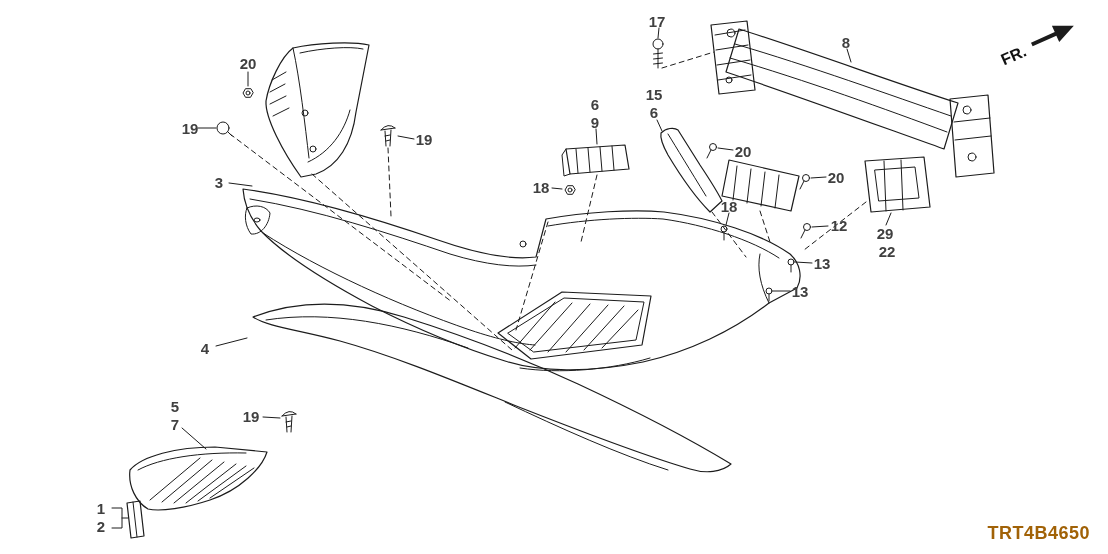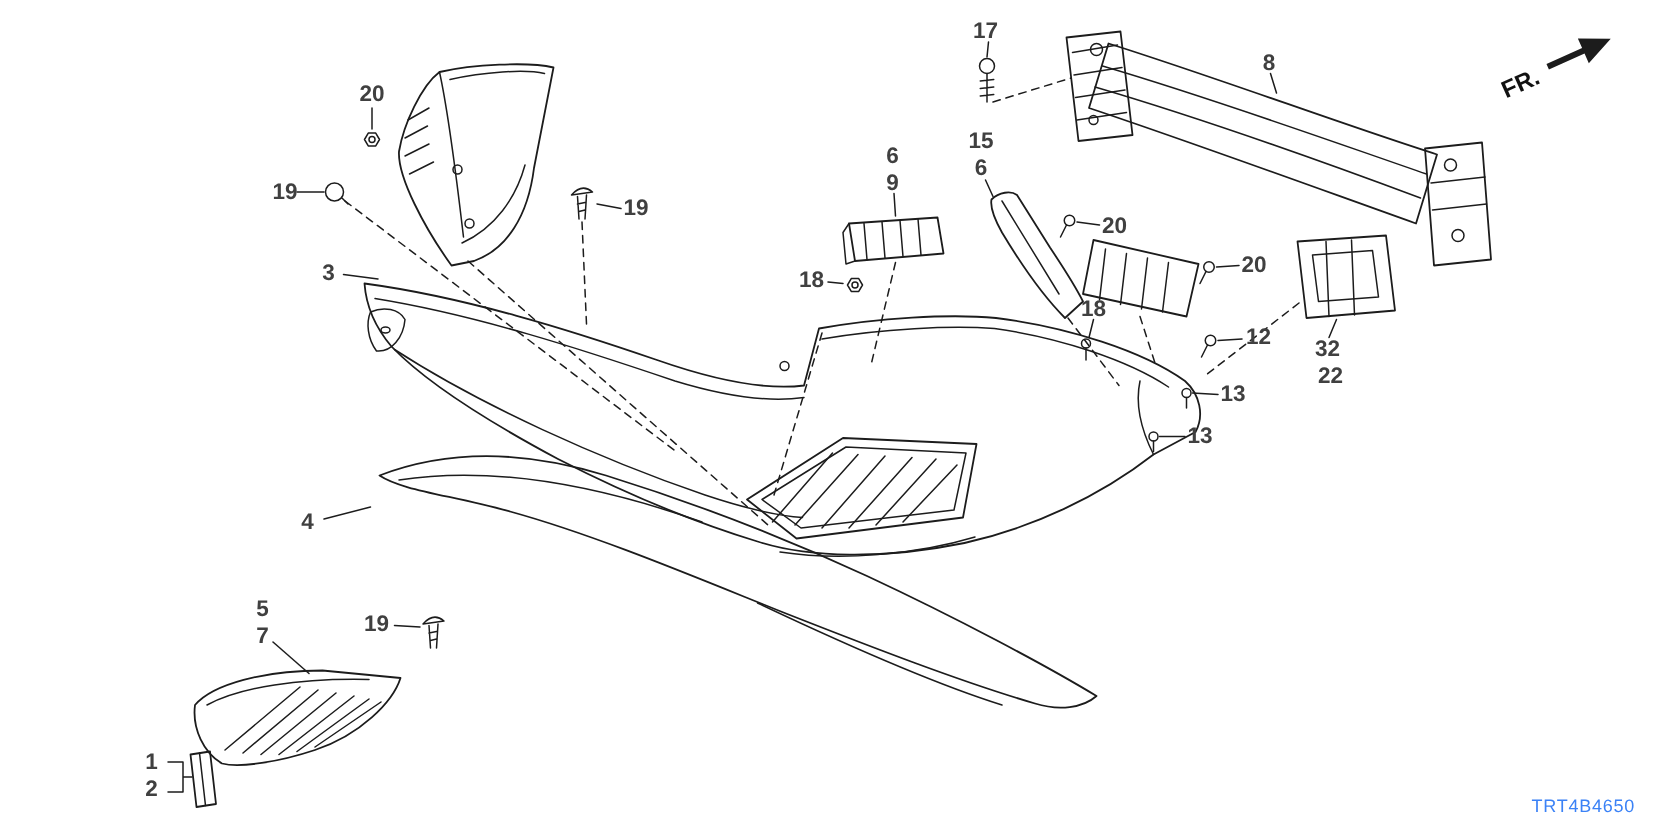--- a/index.html
+++ b/index.html
@@ -12,21 +12,21 @@
   .thin{fill:none;stroke:#1c1c1c;stroke-width:1;stroke-linejoin:round;stroke-linecap:round;}
   .dash{fill:none;stroke:#1c1c1c;stroke-width:1;stroke-dasharray:5 4;stroke-linecap:round;}
   .solidfill{fill:#1c1c1c;stroke:none;}
   .callout{
     position:absolute;transform:translate(-50%,-50%);
     font-size:15px;font-weight:700;color:#404040;line-height:1;
     cursor:pointer;user-select:none;
   }
   .diagram-code{
     position:absolute;right:18px;bottom:10px;
-    font-size:12px;font-weight:400;color:#3b82f6;letter-spacing:.5px;
+    font-size:18px;font-weight:700;color:#a16207;letter-spacing:.5px;
   }
   .frtext{font-size:16px;font-weight:700;fill:#111;}
 </style>
 </head>
 <body>
 
 <div class="stage">
 
   <svg width="1108" height="554" viewBox="0 0 1108 554">
 
@@ -207,21 +207,21 @@
   <div class="callout" style="left:595px;top:122px">9</div>
   <div class="callout" style="left:654px;top:94px">15</div>
   <div class="callout" style="left:654px;top:112px">6</div>
   <div class="callout" style="left:424px;top:139px">19</div>
   <div class="callout" style="left:219px;top:182px">3</div>
   <div class="callout" style="left:541px;top:187px">18</div>
   <div class="callout" style="left:743px;top:151px">20</div>
   <div class="callout" style="left:836px;top:177px">20</div>
   <div class="callout" style="left:729px;top:206px">18</div>
   <div class="callout" style="left:839px;top:225px">12</div>
-  <div class="callout" style="left:885px;top:233px">32</div>
+  <div class="callout" style="left:885px;top:233px">29</div>
   <div class="callout" style="left:887px;top:251px">22</div>
   <div class="callout" style="left:822px;top:263px">13</div>
   <div class="callout" style="left:800px;top:291px">13</div>
   <div class="callout" style="left:205px;top:348px">4</div>
   <div class="callout" style="left:175px;top:406px">5</div>
   <div class="callout" style="left:175px;top:424px">7</div>
   <div class="callout" style="left:251px;top:416px">19</div>
   <div class="callout" style="left:101px;top:508px">1</div>
   <div class="callout" style="left:101px;top:526px">2</div>
 

